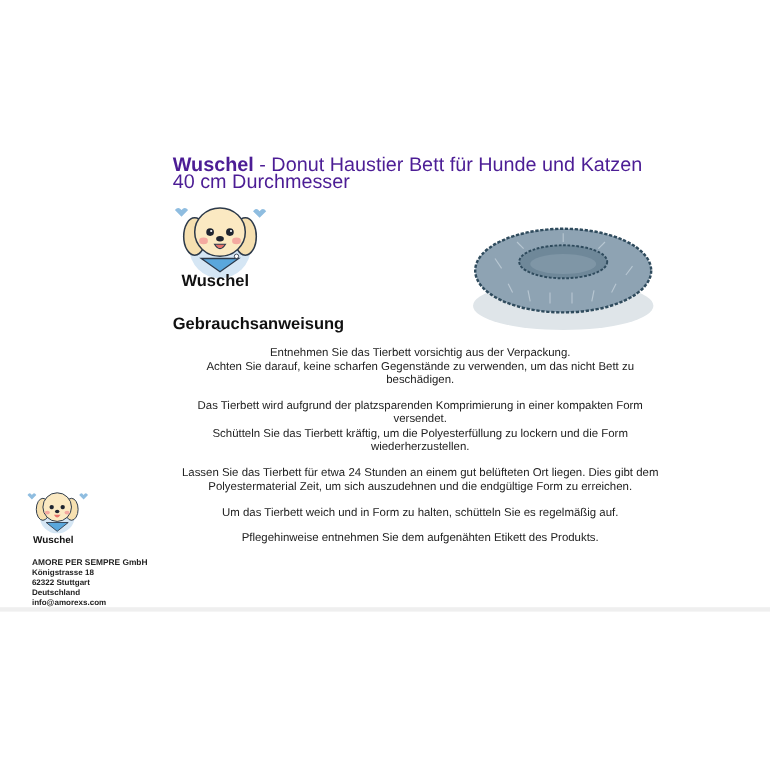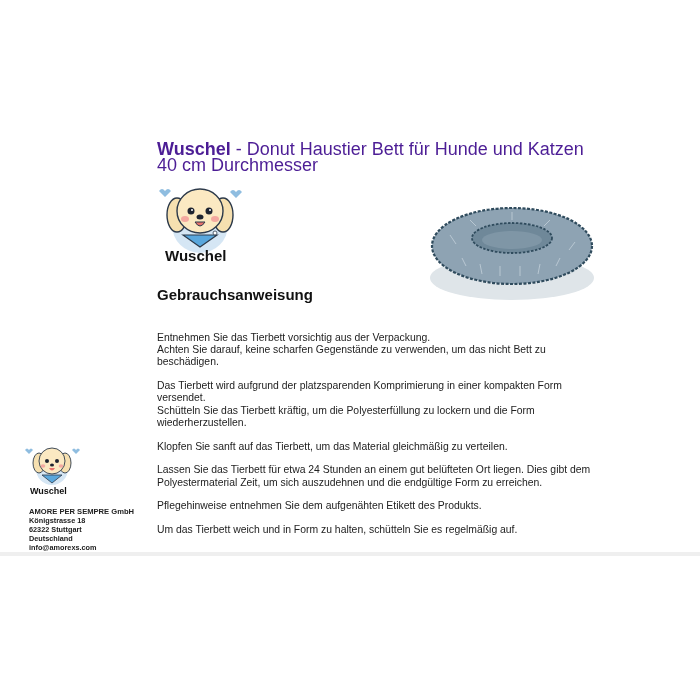--- a/index.html
+++ b/index.html
@@ -3,21 +3,21 @@
   <meta charset="utf-8">
   <style>
     html, body { margin:0; padding:0; background:#ffffff; }
     body { width:700px; height:700px; position:relative; overflow:hidden; font-family:"Liberation Sans", sans-serif; color:#111; }
     .title { position:absolute; left:157px; top:141px; font-size:18px; line-height:16px; color:#4c1d95; }
     .title b { font-weight:bold; }
     .logo-big { position:absolute; left:145px; top:183px; width:125px; height:85px; }
     .logo-big .brand { position:absolute; left:20px; top:64px; font-size:15px; font-weight:bold; color:#111; }
     .bed { position:absolute; left:420px; top:190px; width:185px; height:120px; }
     .heading { position:absolute; left:157px; top:286px; font-size:15px; font-weight:bold; color:#111; }
-    .body-text { position:absolute; left:157px; top:332px; width:450px; font-size:10.4px; line-height:12.2px; color:#222; }
+    .body-text { position:absolute; left:157px; top:316px; width:450px; font-size:10.4px; line-height:12.2px; color:#222;text-align:center; }
     .body-text p { margin:0 0 11.6px 0; }
     .logo-small { position:absolute; left:22px; top:445px; width:62px; height:60px; }
     .logo-small .brand { position:absolute; left:8px; top:41px; font-size:9px; font-weight:bold; color:#111; }
     .company { position:absolute; left:29px; top:507px; font-size:7.3px; line-height:9px; color:#222;font-weight:bold; }
     .company .name { font-size:7.6px; }
     .separator { position:absolute; left:0; top:552px; width:700px; height:4px; background:#efefef; }
   </style>
 </head>
 <body>
 
@@ -75,31 +75,28 @@
 <div class="body-text">
   <p>
     <span>Entnehmen Sie das Tierbett vorsichtig aus der Verpackung.</span><br>
     <span>Achten Sie darauf, keine scharfen Gegenstände zu verwenden, um das nicht Bett zu beschädigen.</span>
   </p>
   <p>
     <span>Das Tierbett wird aufgrund der platzsparenden Komprimierung in einer kompakten Form versendet.</span><br>
     <span>Schütteln Sie das Tierbett kräftig, um die Polyesterfüllung zu lockern und die Form wiederherzustellen.</span>
   </p>
   <p>
-    <span>Klopfen Sie sanft auf das Tierbett, um das Material gleichmäßig zu verteilen.</span>
-  </p>
-  <p>
     <span>Lassen Sie das Tierbett für etwa 24 Stunden an einem gut belüfteten Ort liegen. Dies gibt dem</span><br>
     <span>Polyestermaterial Zeit, um sich auszudehnen und die endgültige Form zu erreichen.</span>
   </p>
   <p>
-    <span>Pflegehinweise entnehmen Sie dem aufgenähten Etikett des Produkts.</span>
+    <span>Um das Tierbett weich und in Form zu halten, schütteln Sie es regelmäßig auf.</span>
   </p>
   <p>
-    <span>Um das Tierbett weich und in Form zu halten, schütteln Sie es regelmäßig auf.</span>
+    <span>Pflegehinweise entnehmen Sie dem aufgenähten Etikett des Produkts.</span>
   </p>
 </div>
 
 <div class="logo-small">
   <svg width="62" height="40" viewBox="0 0 62 40">
     <path d="M3 5 q2 -3 4 0 q2 -3 4 0 l-4 4z" fill="#8fbde0"></path>
     <path d="M50 5 q2 -3 4 0 q2 -3 4 0 l-4 4z" fill="#8fbde0"></path>
     <circle cx="30" cy="24" r="16" fill="#d5e6f4"></circle>
     <path d="M20 30 l10 8 l10 -8 z" fill="#5aa7dc" stroke="#2d3a4a" stroke-width="0.8"></path>
     <ellipse cx="17" cy="18" rx="6" ry="10" fill="#f6e0b0" stroke="#2d3a4a" stroke-width="0.9"></ellipse>

